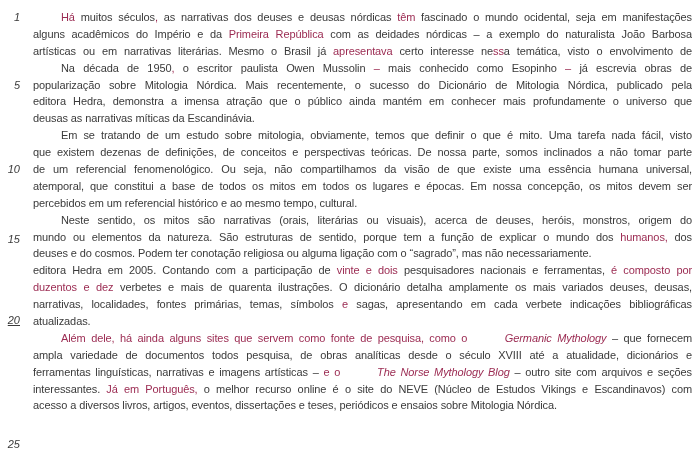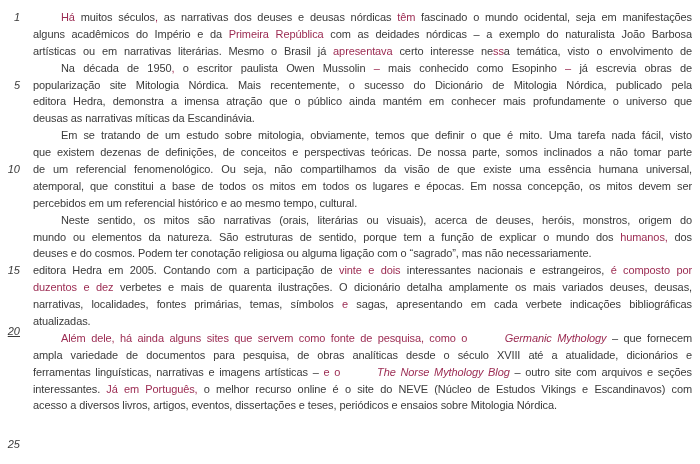--- a/index.html
+++ b/index.html
@@ -24,43 +24,43 @@
   .it { font-style:italic;padding-left:32px; }
 </style>
 </head>
 <body>
 
 <div class="page">
   <div class="gutter" id="gutter">
       <div class="num" style="top: 9px;">1</div>
       <div class="num" style="top: 76.6px;">5</div>
       <div class="num" style="top: 161.1px;">10</div>
-      <div class="num" style="top: 262px;">15</div>
-      <div class="num" style="top: 323px; text-decoration: underline;">20</div>
+      <div class="num" style="top: 231px;">15</div>
+      <div class="num" style="top: 312px; text-decoration: underline;">20</div>
       <div class="num" style="top: 436px;">25</div>
     </div>
   <div class="textblock" id="textblock">
       <div class="line indent"><span class="hl">Há</span><span> muitos séculos</span><span class="hl">,</span><span> as narrativas dos deuses e deusas nórdicas </span><span class="hl">têm</span><span> fascinado o mundo ocidental, seja em manifestações</span></div>
       <div class="line"><span>alguns acadêmicos do Império e da </span><span class="hl">Primeira República</span><span> com as deidades nórdicas – a exemplo do naturalista João Barbosa</span></div>
       <div class="line"><span>artísticas ou em narrativas literárias. Mesmo o Brasil já </span><span class="hl">apresentava</span><span> certo interesse ne</span><span class="hl">ss</span><span>a temática, visto o envolvimento de</span></div>
       <div class="line indent"><span>Na década de 1950</span><span class="hl">,</span><span> o escritor paulista Owen Mussolin </span><span class="hl">–</span><span> mais conhecido como Esopinho </span><span class="hl">–</span><span> já escrevia obras de</span></div>
-      <div class="line"><span>popularização site Mitologia Nórdica. Mais recentemente, o sucesso do Dicionário de Mitologia Nórdica, publicado pela</span></div>
+      <div class="line"><span>popularização sobre Mitologia Nórdica. Mais recentemente, o sucesso do Dicionário de Mitologia Nórdica, publicado pela</span></div>
       <div class="line"><span>editora Hedra, demonstra a imensa atração que o público ainda mantém em conhecer mais profundamente o universo que</span></div>
       <div class="line last"><span>deusas as narrativas míticas da Escandinávia.</span></div>
       <div class="line indent"><span>Em se tratando de um estudo sobre mitologia, obviamente, temos que definir o que é mito. Uma tarefa nada fácil, visto</span></div>
       <div class="line"><span>que existem dezenas de definições, de conceitos e perspectivas teóricas. De nossa parte, somos inclinados a não tomar parte</span></div>
       <div class="line"><span>de um referencial fenomenológico. Ou seja, não compartilhamos da visão de que existe uma essência humana universal,</span></div>
       <div class="line"><span>atemporal, que constitui a base de todos os mitos em todos os lugares e épocas. Em nossa concepção, os mitos devem ser</span></div>
       <div class="line last"><span>percebidos em um referencial histórico e ao mesmo tempo, cultural.</span></div>
       <div class="line indent"><span>Neste sentido, os mitos são narrativas (orais, literárias ou visuais), acerca de deuses, heróis, monstros, origem do</span></div>
       <div class="line"><span>mundo ou elementos da natureza. São estruturas de sentido, porque tem a função de explicar o mundo dos </span><span class="hl">humanos,</span><span> dos</span></div>
       <div class="line last"><span>deuses e do cosmos. Podem ter conotação religiosa ou alguma ligação com o “sagrado”, mas não necessariamente.</span></div>
-      <div class="line"><span>editora Hedra em 2005. Contando com a participação de </span><span class="hl">vinte e dois</span><span> interessantes nacionais e estrangeiros, </span><span class="hl">é composto por</span></div>
+      <div class="line"><span>editora Hedra em 2005. Contando com a participação de </span><span class="hl">vinte e dois</span><span> pesquisadores nacionais e ferramentas, </span><span class="hl">é composto por</span></div>
       <div class="line"><span class="hl">duzentos e dez</span><span> verbetes e mais de quarenta ilustrações. O dicionário detalha amplamente os mais variados deuses, deusas,</span></div>
       <div class="line"><span>narrativas, localidades, fontes primárias, temas, símbolos </span><span class="hl">e</span><span> sagas, apresentando em cada verbete indicações bibliográficas</span></div>
       <div class="line last"><span>atualizadas.</span></div>
       <div class="line indent"><span class="hl">Além dele, há ainda alguns sites que servem como fonte de pesquisa, como o </span><span class="hl it">Germanic Mythology</span><span> – que fornecem</span></div>
-      <div class="line"><span>ampla variedade de documentos para pesquisa, de obras analíticas desde o século XVIII até a atualidade, dicionários e</span></div>
+      <div class="line"><span>ampla variedade de documentos todos pesquisa, de obras analíticas desde o século XVIII até a atualidade, dicionários e</span></div>
       <div class="line"><span>ferramentas linguísticas, narrativas e imagens artísticas – </span><span class="hl">e o </span><span class="hl it">The Norse Mythology Blog</span><span> – outro site com arquivos e seções</span></div>
       <div class="line"><span>interessantes. </span><span class="hl">Já em Português,</span><span> o melhor recurso online é o site do NEVE (Núcleo de Estudos Vikings e Escandinavos) com</span></div>
       <div class="line last"><span>acesso a diversos livros, artigos, eventos, dissertações e teses, periódicos e ensaios sobre Mitologia Nórdica.</span></div>
     </div>
 </div>
 
 </body></html>

